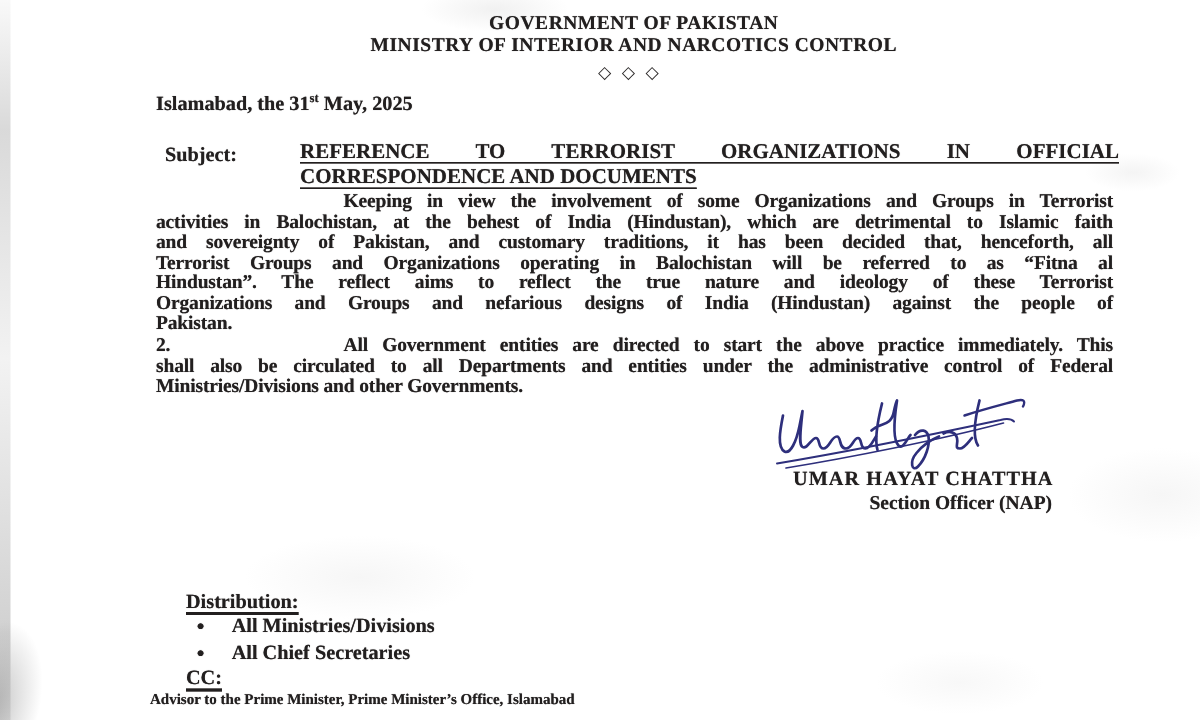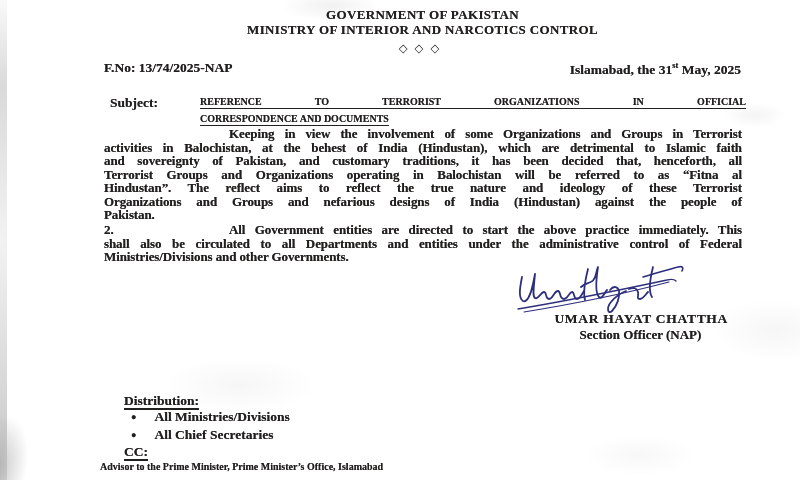--- a/index.html
+++ b/index.html
@@ -19,31 +19,31 @@
     background:linear-gradient(to bottom, rgba(140,140,140,.05) 0%, rgba(130,130,130,.30) 18%,
       rgba(150,150,150,.12) 50%, rgba(120,120,120,.34) 88%, rgba(120,120,120,.18) 100%);}
   .corner-blotch{position:absolute;left:-14px;bottom:-12px;width:46px;height:78px;
     background:radial-gradient(ellipse at 30% 75%, rgba(110,110,110,.42), transparent 68%);
     transform:rotate(14deg);}
   .letterhead{left:104px;top:7px;width:637px;text-align:center;font-size:13px;line-height:15px;letter-spacing:.35px;}
   .ornament{left:104px;top:41px;width:637px;text-align:center;font-size:11.5px;letter-spacing:7px;color:#2b2828;}
   .refrow{left:104px;top:60px;width:637px;display:flex;justify-content:space-between;font-size:13.5px;}
   sup{font-size:8.5px;font-weight:700;}
   .subject-label{left:110px;top:95px;font-size:13.5px;}
-  .subject-text{left:200px;top:94px;width:546px;font-size:10px;line-height:16.5px;
+  .subject-text{left:200px;top:94px;width:546px;font-size:14px;line-height:16.5px;
     text-decoration:underline;text-decoration-thickness:1.4px;text-underline-offset:2.5px;}
   .jline{text-align:justify;text-align-last:justify;}
   .jlast{text-align-last:left;}
   .para{left:104px;width:638px;font-size:13px;line-height:13.5px;letter-spacing:-.1px;}
   .para1{top:127px;}
   .para2{top:223px;}
   .indent{padding-left:125px;}
   .pnum{position:absolute;left:0;top:0;}
   .sig-svg{left:515px;top:262px;}
-  .sig-name{left:503px;top:311px;width:225px;text-align:right;font-size:13.5px;letter-spacing:.7px;}
+  .sig-name{left:503px;top:311px;width:225px;text-align:center;font-size:13.5px;letter-spacing:.7px;}
   .sig-title{left:528px;top:327px;width:225px;text-align:center;font-size:13px;}
   .heading-ul{font-size:13.5px;text-decoration:underline;text-decoration-thickness:1.5px;text-underline-offset:2.5px;margin-left:24px;}
   .dist-label{left:100px;top:393px;}
   .dist-list{left:131px;top:410px;width:320px;font-size:13.5px;}
   .dist-item{display:flex;align-items:baseline;margin-bottom:2.5px;line-height:14.5px;}
   .bullet{font-size:9px;margin-right:18px;position:relative;top:-1px;}
   .cc-label{left:100px;top:444px;}
   .cc-line{left:100px;top:461px;width:560px;font-size:10px;}
 </style>
 </head>
@@ -54,21 +54,20 @@
   <div class="edge-band"></div>
   <div class="corner-blotch"></div>
 
   <header class="t letterhead blur">
     <div>GOVERNMENT OF PAKISTAN</div>
     <div>MINISTRY OF INTERIOR AND NARCOTICS CONTROL</div>
   </header>
   <div class="t ornament">◇◇◇</div>
 
   <div class="t refrow blur">
-    <span>F.No: 13/74/2025-NAP</span>
     <span><span>Islamabad, the 31</span><sup>st</sup><span> May, 2025</span></span>
   </div>
 
   <div class="t subject-label blur">Subject:</div>
   <div class="t subject-text blur">
     <div class="jline">REFERENCE TO TERRORIST ORGANIZATIONS IN OFFICIAL</div>
     <div class="jline jlast">CORRESPONDENCE AND DOCUMENTS</div>
   </div>
 
   <div class="t para para1 blur">

